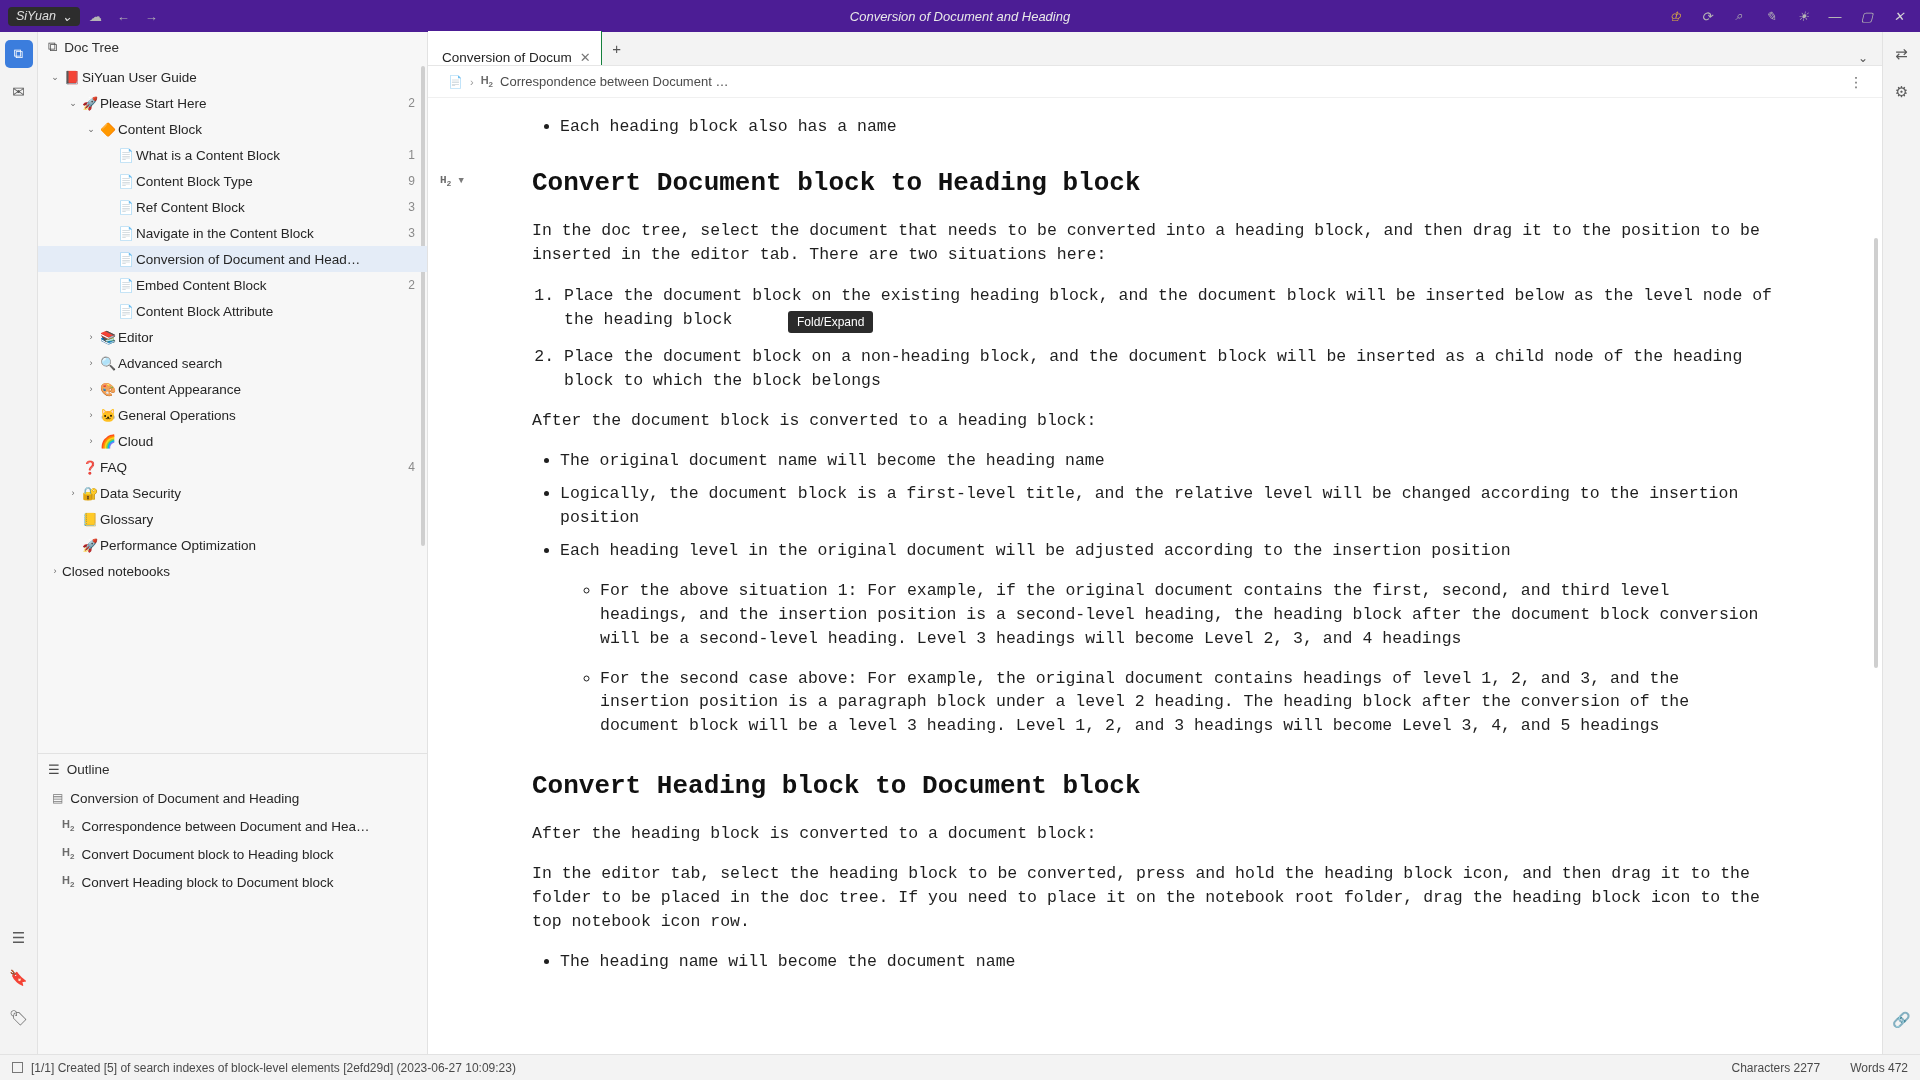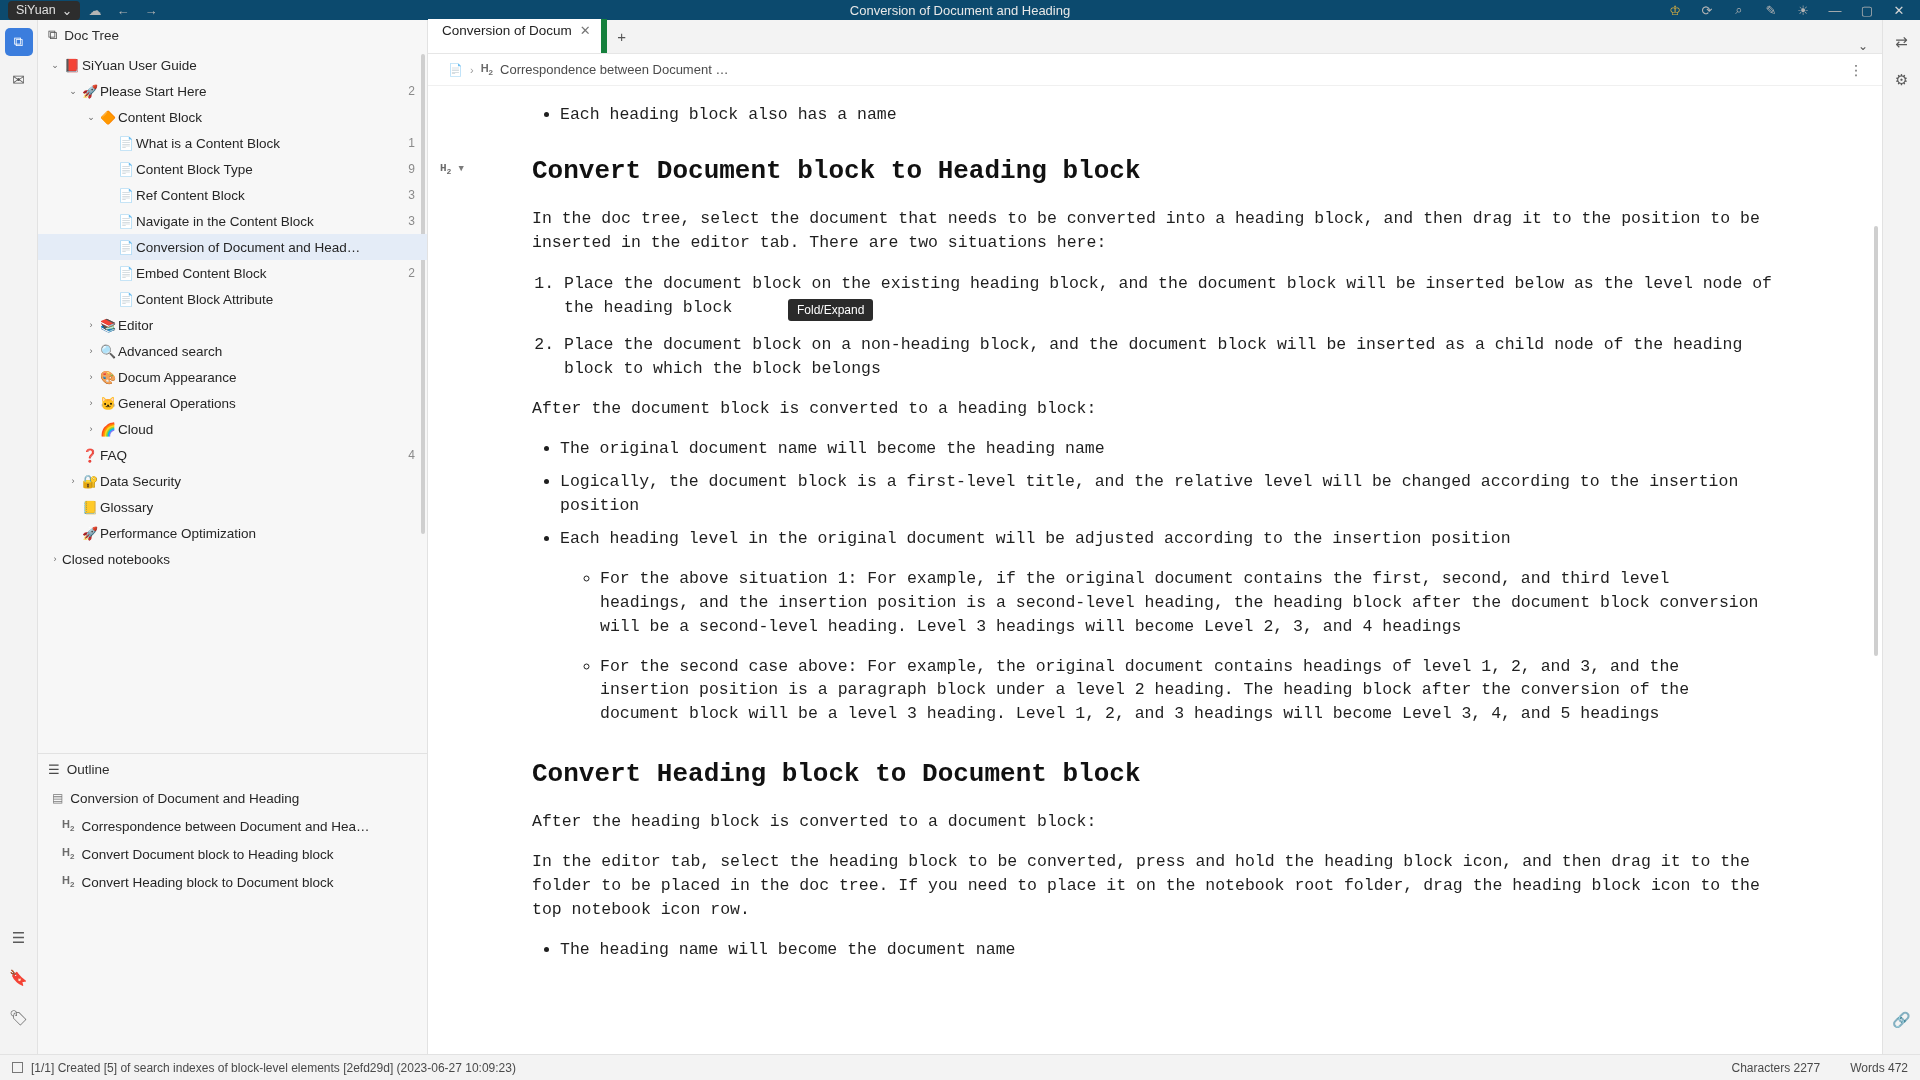--- a/index.html
+++ b/index.html
@@ -8,23 +8,23 @@
     width: 1920px; height: 1080px;
     overflow: hidden;
     font-family: "Liberation Sans", sans-serif;
     background: #fff;
     color: #1c1c1c;
   }
   .app { width: 1920px; height: 1080px; display: flex; flex-direction: column; }
 
   
   .titlebar {
-    height: 20px; background: #0c4a6e; color: #d6d6d6;
+    height: 32px; background: #4c1d95; color: #d6d6d6;
     display: flex; align-items: center; flex: none;
-    font-size: 13px; position: relative;
+    font-size: 13px; position: relative; font-style: italic;
   }
   .tb-left { display: flex; align-items: center; gap: 2px; padding-left: 8px; }
   .tb-workspace {
     display: flex; align-items: center; gap: 6px;
     padding: 2px 8px; border-radius: 4px; background: #2d2d2d;
     font-size: 12.5px; color: #e0e0e0;
   }
   .tb-icon {
     width: 26px; height: 24px; display: flex; align-items: center; justify-content: center;
     color: #b5b5b5; font-size: 13px; border-radius: 3px;
@@ -90,23 +90,23 @@
   .h2-tag sub { font-size: 8px; }
   .doc-ic { font-size: 12px; color: #7a7a7a; }
 
   
   .editor { flex: 1; display: flex; flex-direction: column; min-width: 0; background: #fff; }
   .tabbar {
     height: 34px; background: #f3f3f3; border-bottom: 1px solid #e6e6e6;
     display: flex; align-items: flex-end; flex: none; position: relative;
   }
   .tab {
-    height: 34px; display: flex; align-items: flex-start; gap: 8px;
-    padding: 4px 10px 0 14px; background: #fff; font-size: 13.5px; color: #232323;
-    border-right: 6px solid #15803d;
+    height: 34px; display: flex; align-items: flex-end; gap: 8px;
+    padding: 14px 10px 0 14px; background: #fff; font-size: 13.5px; color: #232323;
+    border-right: 1px solid #15803d;
   }
   .tab-close { font-size: 13px; color: #777; }
   .tab-add { width: 30px; height: 34px; display: flex; align-items: center; justify-content: center; font-size: 15px; color: #555; }
   .tabbar-right { margin-left: auto; display: flex; align-items: center; padding-right: 14px; }
   .chev { font-size: 12px; color: #555; }
 
   .breadcrumb {
     height: 32px; display: flex; align-items: center; gap: 7px;
     padding: 0 18px 0 20px; font-size: 13px; color: #4b4b4b; flex: none;
     border-bottom: 1px solid #f0f0f0;
@@ -267,21 +267,21 @@
             <span class="row-label">Editor</span>
           </div>
           <div class="row" style="padding-left: 46px;">
             <span class="arrow">›</span>
             <span class="emoji">🔍</span>
             <span class="row-label">Advanced search</span>
           </div>
           <div class="row" style="padding-left: 46px;">
             <span class="arrow">›</span>
             <span class="emoji">🎨</span>
-            <span class="row-label">Docum Appearance</span>
+            <span class="row-label">Content Appearance</span>
           </div>
           <div class="row" style="padding-left: 46px;">
             <span class="arrow">›</span>
             <span class="emoji">🐱</span>
             <span class="row-label">General Operations</span>
           </div>
           <div class="row" style="padding-left: 46px;">
             <span class="arrow">›</span>
             <span class="emoji">🌈</span>
             <span class="row-label">Cloud</span>

